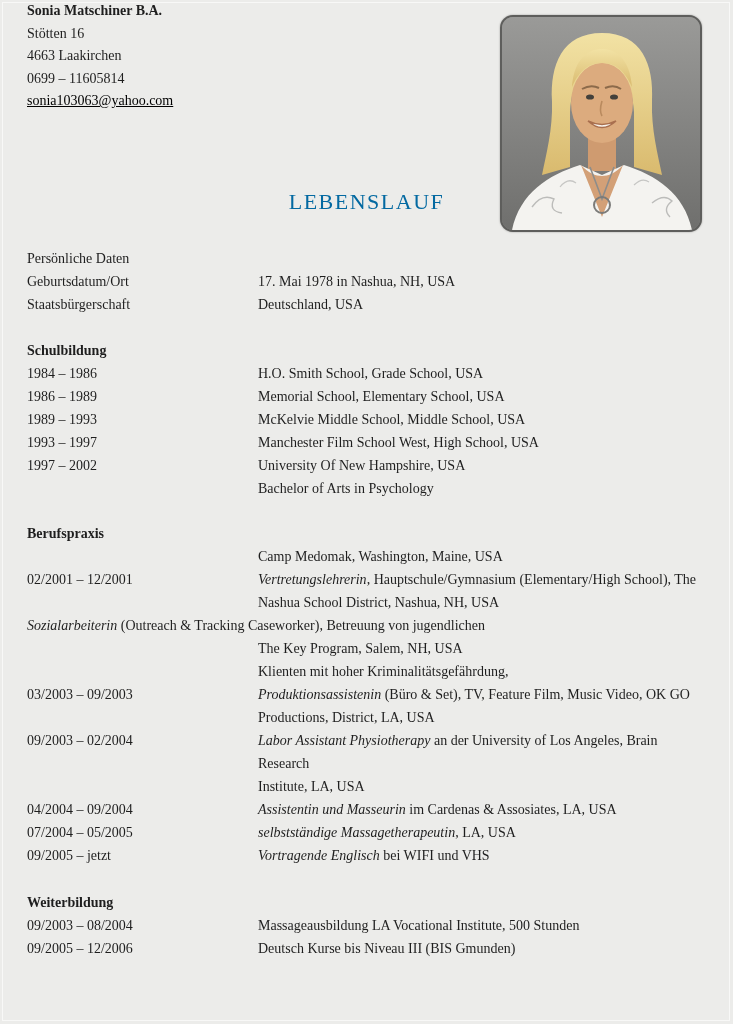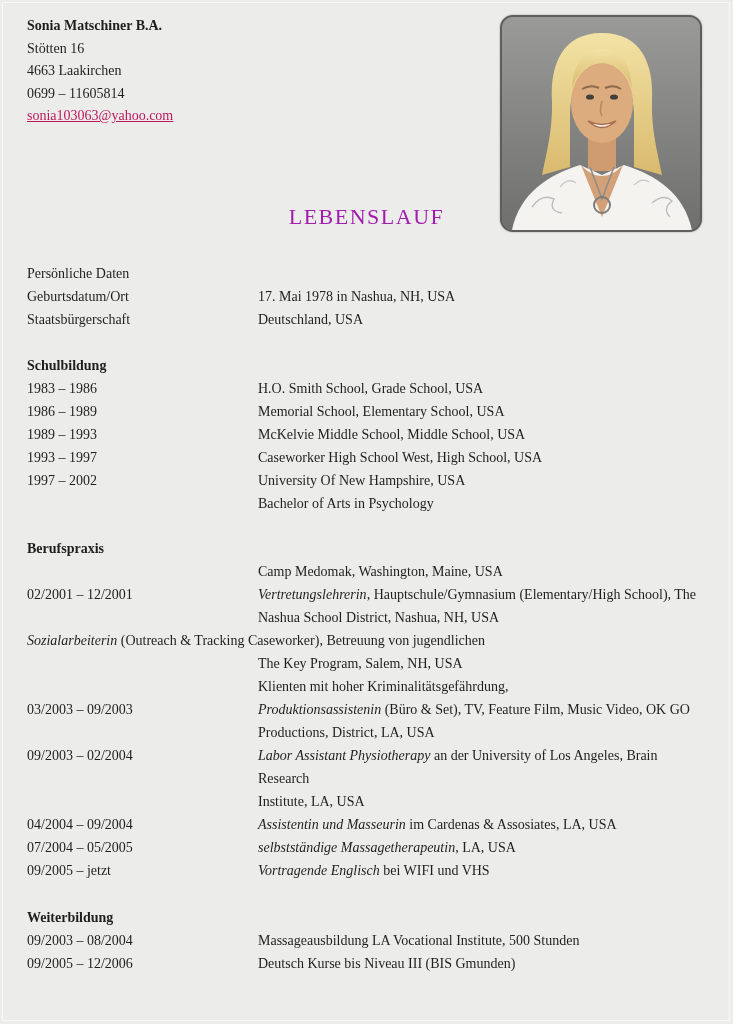--- a/index.html
+++ b/index.html
@@ -13,45 +13,45 @@
     overflow: hidden;
   }
   .page-border {
     position: absolute; left: 2px; top: 2px; right: 3px; bottom: 3px;
     border: 1px solid #f8f8f7;
     pointer-events: none;
   }
   .content { position: relative; padding: 0 27px; }
 
   
-  .contact { padding-top: 15px; }
+  .contact { }
   .contact div, .contact a { line-height: 22.5px; display: block; }
   .contact .name { font-weight: bold; }
-  .email { color: #be185d; text-decoration: underline; }
+  .email { color: #000000; text-decoration: underline; }
 
   
   .photo {
     position: absolute; left: 500px; top: 15px;
     width: 198px; height: 213px;
     border-radius: 13px;
     overflow: hidden;
     border: 2px solid #5e5e5c;
     box-shadow: 0 0 2px rgba(0,0,0,0.35);
     background: #858583;
   }
   .photo svg { display: block; }
 
   
   .title {
     margin: 76px 0 0 0;
     font-size: 22px;
     font-weight: normal;
     letter-spacing: 1.5px;
     text-align: center;
-    color: #a21caf;
+    color: #0369a1;
     line-height: 25px;
   }
 
   
   section { margin: 0; }
   .sec-personal  { margin-top: 33px; }
   .sec-education { margin-top: 23px; }
   .sec-work      { margin-top: 22px; }
   .sec-training  { margin-top: 24px; }
   .sec-h { font-weight: bold; line-height: 23px; }
@@ -132,34 +132,34 @@
     </div>
     <div class="row">
       <div class="c1">Staatsbürgerschaft</div>
       <div class="c2">Deutschland, USA</div>
     </div>
   </section>
 
   <section class="sec-education">
     <div class="sec-h">Schulbildung</div>
     <div class="row">
-      <div class="c1">1983 – 1986</div>
+      <div class="c1">1984 – 1986</div>
       <div class="c2">H.O. Smith School, Grade School, USA</div>
     </div>
     <div class="row">
       <div class="c1">1986 – 1989</div>
       <div class="c2">Memorial School, Elementary School, USA</div>
     </div>
     <div class="row">
       <div class="c1">1989 – 1993</div>
       <div class="c2">McKelvie Middle School, Middle School, USA</div>
     </div>
     <div class="row">
       <div class="c1">1993 – 1997</div>
-      <div class="c2">Caseworker High School West, High School, USA</div>
+      <div class="c2">Manchester Film School West, High School, USA</div>
     </div>
     <div class="row">
       <div class="c1">1997 – 2002</div>
       <div class="c2">University Of New Hampshire, USA</div>
     </div>
     <div class="row">
       <div class="c1"></div>
       <div class="c2">Bachelor of Arts in Psychology</div>
     </div>
   </section>

